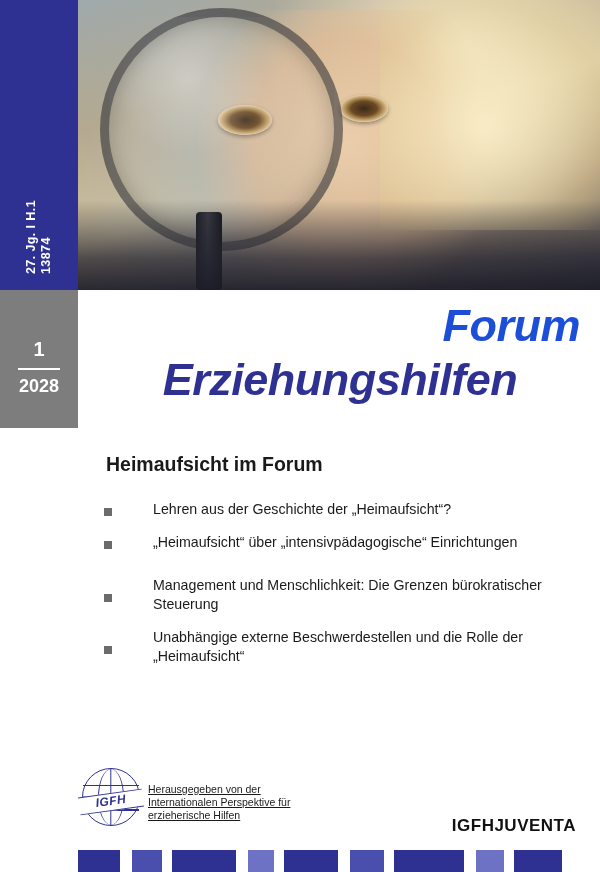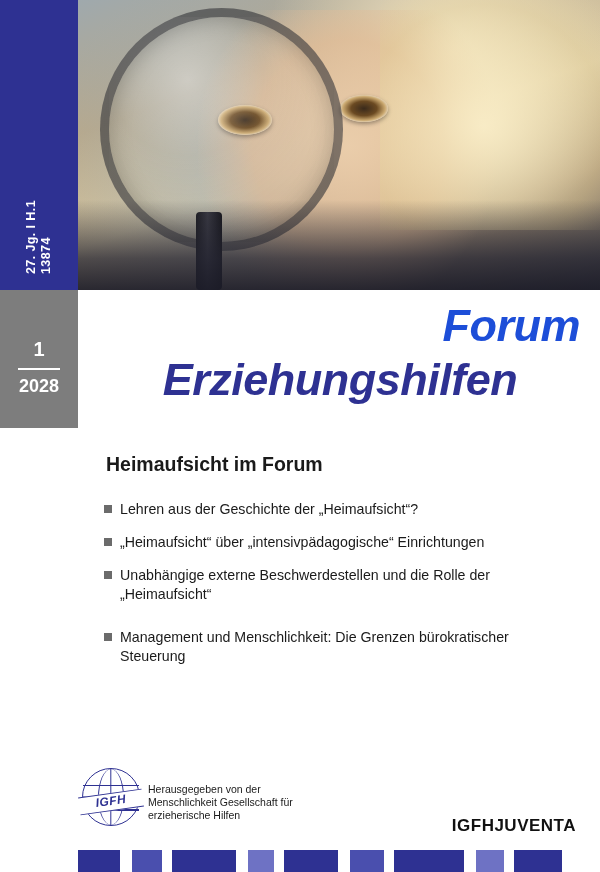--- a/index.html
+++ b/index.html
@@ -188,22 +188,23 @@
 
   
   .topics {
     position: absolute;
     left: 104px;
     top: 500px;
     width: 470px;
   }
   .topic {
     display: flex;
-    align-items: flex-start;
+    align-items: center;
     margin-bottom: 14px;
+    gap: 33px;
   }
   .topic.gap-before {
     margin-top: 24px;
   }
   .bullet {
     width: 8px;
     height: 8px;
     background: #6b6b6b;
     margin-top: 5px;
     margin-right: 8px;
@@ -293,20 +294,21 @@
     line-height: 14px;
     letter-spacing: 0.5px;
   }
   .publisher-note {
     position: absolute;
     left: 148px;
     top: 783px;
     font-size: 10.5px;
     line-height: 13px;
     color: #1a1a1a;
+    text-decoration: underline;
   }
   .beltz {
     position: absolute;
     right: 24px;
     top: 816px;
     font-size: 17px;
     font-weight: bold;
     letter-spacing: 0.5px;
     color: #111111;
   }
@@ -366,44 +368,44 @@
 
   <div class="topics">
     <div class="topic">
       <span class="bullet"></span>
       <span class="topic-text">Lehren aus der Geschichte der „Heimaufsicht“?</span>
     </div>
     <div class="topic">
       <span class="bullet"></span>
       <span class="topic-text">„Heimaufsicht“ über „intensivpädagogische“ Einrichtungen</span>
     </div>
+    <div class="topic gap-before">
+      <span class="bullet"></span>
+      <span class="topic-text">Management und Menschlichkeit: Die Grenzen bürokratischer Steuerung</span>
+    </div>
     <div class="topic">
       <span class="bullet"></span>
       <span class="topic-text">Unabhängige externe Beschwerdestellen und die Rolle der „Heimaufsicht“</span>
-    </div>
-    <div class="topic gap-before">
-      <span class="bullet"></span>
-      <span class="topic-text">Management und Menschlichkeit: Die Grenzen bürokratischer Steuerung</span>
     </div>
   </div>
 
   <div class="igfh-logo">
     <div class="merid"></div>
     <div class="merid2"></div>
     <div class="eq"></div>
     <div class="eq2"></div>
     <div class="eq3"></div>
     <div class="band">
       <span>IGFH</span>
     </div>
   </div>
 
   <div class="publisher-note">
     <div>Herausgegeben von der</div>
-    <div>Menschlichkeit Gesellschaft für</div>
+    <div>Internationalen Perspektive für</div>
     <div>erzieherische Hilfen</div>
   </div>
 
   <div class="beltz">
     <span>IGFH</span><span class="light">JUVENTA</span>
   </div>
 
   <div class="strip">
       <div style="background: rgb(255, 255, 255); width: 78px;"></div>
       <div style="background: rgb(46, 49, 146); width: 42px;"></div>

